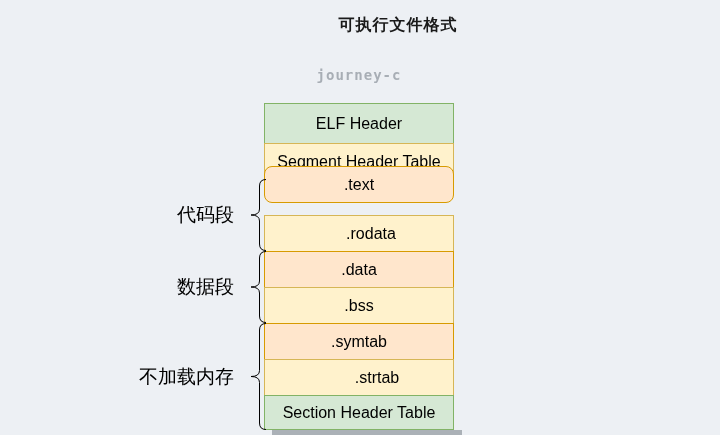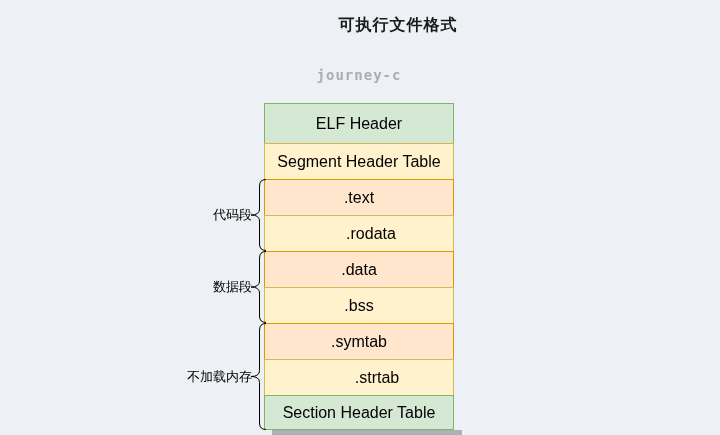--- a/index.html
+++ b/index.html
@@ -34,38 +34,38 @@
   .style-green {background:#d5e8d4;border-color:#82b366;}
   .style-yellow{background:#fff2cc;border-color:#d6b656;}
   .style-orange{background:#ffe6cc;border-color:#d79b00;}
   .shadow{
     position:absolute;left:272px;top:430px;width:190px;height:5px;
     background:#abb1b7;filter:blur(0.6px);
   }
   .brace{position:absolute;left:250px;width:16px;}
   .brace path{stroke:#000;stroke-width:1;fill:none;}
   .group-label{
-    position:absolute;left:104px;width:148px;height:20px;line-height:20px;
-    text-align:right;font-size:13px;color:#000;white-space:nowrap;
+    position:absolute;left:86px;width:148px;height:20px;line-height:20px;
+    text-align:right;font-size:19px;color:#000;white-space:nowrap;
   }
 </style>
 </head>
 <body>
 
 <div id="screen">
   <div class="title">可执行文件格式</div>
   <div class="watermark">journey-c</div>
   <div id="stack">
       <div class="row style-green" style="top: 0px; height: 41px;">
         <span>ELF Header</span>
       </div>
       <div class="row style-yellow" style="top: 40px; height: 37px;">
         <span>Segment Header Table</span>
       </div>
-      <div class="row style-orange" style="top: 76px; height: 37px;">
+      <div class="row style-orange" style="top: 63px; height: 37px; border-radius: 8px;">
         <span>.text</span>
       </div>
       <div class="row style-yellow" style="top: 112px; height: 37px; padding-left: 24px;">
         <span>.rodata</span>
       </div>
       <div class="row style-orange" style="top: 148px; height: 37px;">
         <span>.data</span>
       </div>
       <div class="row style-yellow" style="top: 184px; height: 37px;">
         <span>.bss</span>

